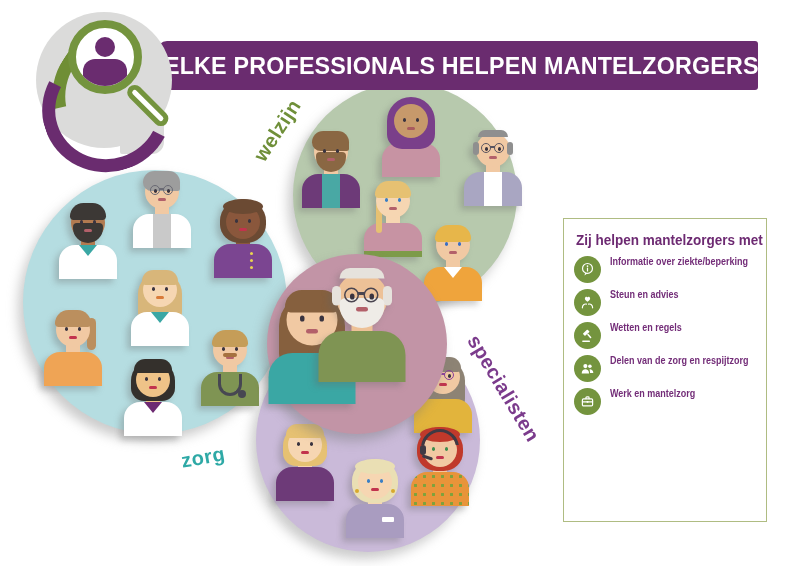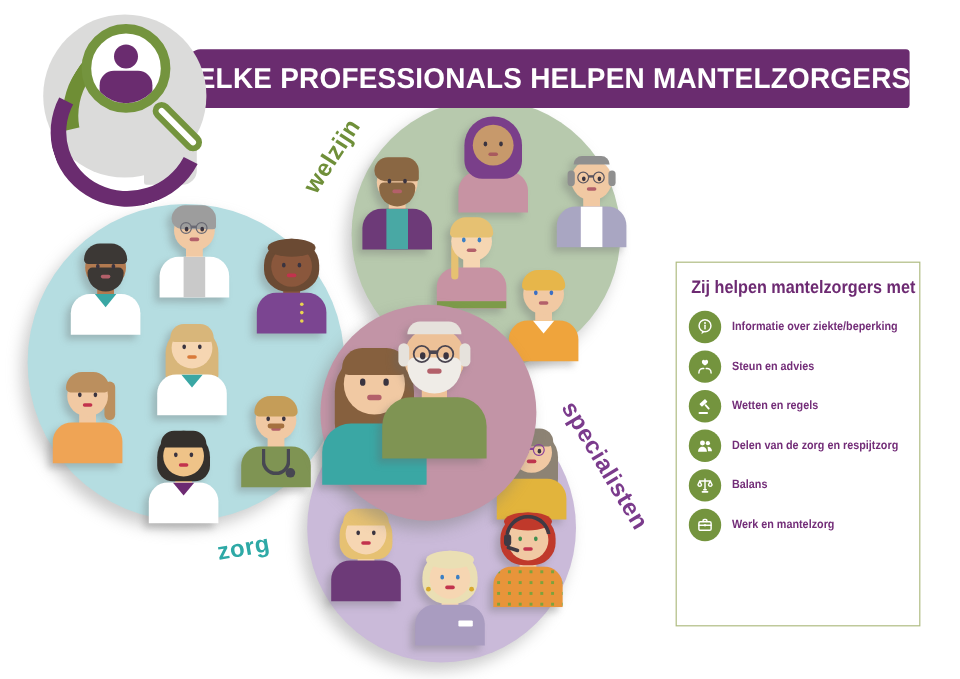--- a/index.html
+++ b/index.html
@@ -48,21 +48,21 @@
   .lens{left:52px;top:14px;width:74px;height:74px;border-radius:50%;border:8px solid #74943e;
         background:#fff;overflow:hidden;box-sizing:border-box;}
   .lens-head{left:19px;top:9px;width:20px;height:20px;border-radius:50%;background:#6a2c6f;}
   .lens-body{left:7px;top:31px;width:44px;height:30px;border-radius:12px 12px 0 0;background:#6a2c6f;}
   
   .sidebar{position:absolute;left:563px;top:218px;width:204px;height:304px;background:#fff;
            border:1.5px solid #afbc82;box-sizing:border-box;padding:10px 10px 0 10px;z-index:10;}
   .sidebar h2{margin:2px 0 8px 2px;font-size:15px;font-weight:bold;color:#6d2a72;white-space:nowrap;
               transform:scaleX(.9);transform-origin:left center;}
   .sidebar ul{list-style:none;margin:0;padding:0;}
-  .sidebar li{display:flex;align-items:center;gap:9px;height:33px;}
+  .sidebar li{display:flex;gap:9px;height:33px;}
   .ticon{width:27px;height:27px;border-radius:50%;background:#74943e;flex:none;
          display:flex;align-items:center;justify-content:center;}
   .ticon svg{width:17px;height:17px;display:block;}
   .tlabel{font-size:10px;font-weight:bold;color:#732d78;white-space:nowrap;
           transform:scaleX(.9);transform-origin:left center;}
   
   .footnote{position:absolute;left:33px;top:486px;width:218px;margin:0;font-size:10px;
             color:#6d2a72;line-height:1.65;z-index:10;}
 </style>
 </head>
@@ -401,33 +401,20 @@
               <circle cx="15.4" cy="8.9" r="2.5" fill="#fff" stroke="none"></circle>
               <path d="M3.8 19 C3.8 14.9 6.3 13 9 13 C11.7 13 14.2 14.9 14.2 19 Z" fill="#fff" stroke="none"></path>
               <path d="M15 13.1 C17.5 12.9 20.2 14.6 20.2 18.3 L15.6 18.3 Z" fill="#fff" stroke="none"></path>
             </svg>
           </span>
           <span class="tlabel">Delen van de zorg en respijtzorg</span>
         </li>
         <li>
           <span class="ticon">
             <svg viewBox="0 0 24 24" fill="none" stroke="#fff" stroke-width="1.7" stroke-linecap="round" stroke-linejoin="round">
-              <line x1="12" y1="4.5" x2="12" y2="17"></line>
-              <line x1="5.8" y1="6.8" x2="18.2" y2="6.8"></line>
-              <path d="M5.8 7 L3.7 11.3 A2.15 2.15 0 0 0 7.9 11.3 Z"></path>
-              <path d="M18.2 7 L16.1 11.3 A2.15 2.15 0 0 0 20.3 11.3 Z"></path>
-              <path d="M9 19.5 H15" stroke-width="2"></path>
-              <path d="M10.5 17.2 H13.5"></path>
-            </svg>
-          </span>
-          <span class="tlabel">Balans</span>
-        </li>
-        <li>
-          <span class="ticon">
-            <svg viewBox="0 0 24 24" fill="none" stroke="#fff" stroke-width="1.7" stroke-linecap="round" stroke-linejoin="round">
               <rect x="4.8" y="8.2" width="14.4" height="10" rx="1.6"></rect>
               <path d="M9.8 8 V6.8 A1.2 1.2 0 0 1 11 5.6 H13 A1.2 1.2 0 0 1 14.2 6.8 V8"></path>
               <path d="M4.8 12.4 H19.2"></path>
               <rect x="10.7" y="11.2" width="2.6" height="2.4" rx="0.5" fill="#fff" stroke="none"></rect>
             </svg>
           </span>
           <span class="tlabel">Werk en mantelzorg</span>
         </li>
       </ul>
   </aside>

